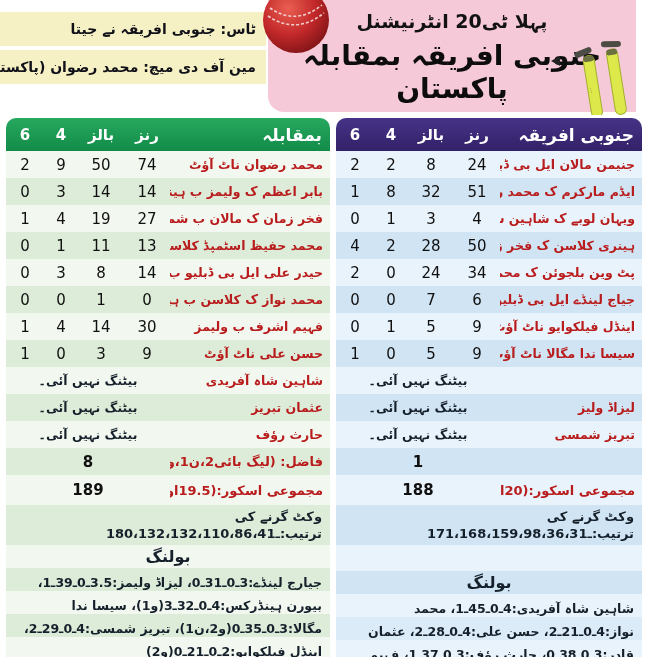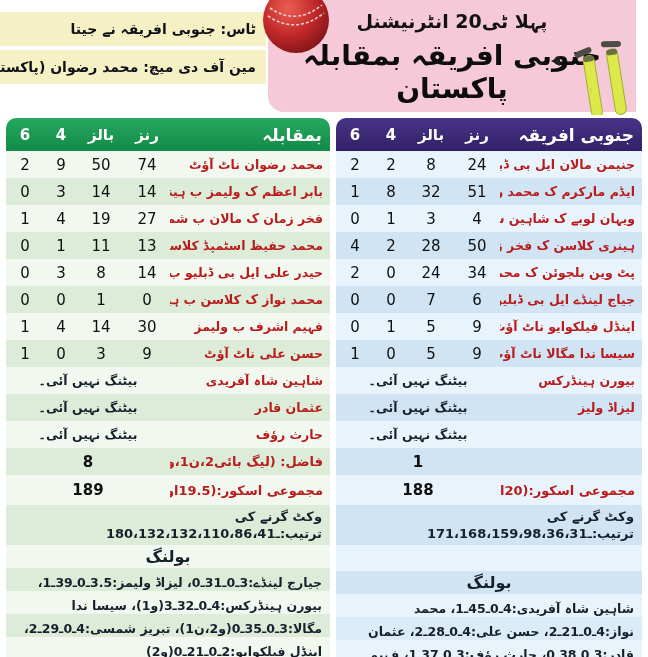--- a/index.html
+++ b/index.html
@@ -168,21 +168,21 @@
     <span class="c num">9</span>
     <span class="c num">3</span>
     <span class="c num">0</span>
     <span class="c num">1</span>
   </div>
           <div class="row dnb light">
     <span class="c name">شاہین شاہ آفریدی</span>
     <span class="c note">بیٹنگ نہیں آئی۔</span>
   </div>
           <div class="row dnb dark">
-    <span class="c name">عثمان قادر</span>
+    <span class="c name">عثمان تبریز</span>
     <span class="c note">بیٹنگ نہیں آئی۔</span>
   </div>
           <div class="row dnb light">
     <span class="c name">حارث رؤف</span>
     <span class="c note">بیٹنگ نہیں آئی۔</span>
   </div>
         </div>
       <div class="row summary dark">
         <span class="name">فاضل: (لیگ بائی2،ن1،وائیڈ5)</span>
         <span class="val">8</span>
@@ -255,28 +255,28 @@
     <span class="c num">0</span>
   </div>
           <div class="row dark">
     <span class="c name">سیسا ندا مگالا ناٹ آؤٹ</span>
     <span class="c num">9</span>
     <span class="c num">5</span>
     <span class="c num">0</span>
     <span class="c num">1</span>
   </div>
           <div class="row dnb light">
-    <span class="c name">بیورن ہینڈرکس</span>
     <span class="c note">بیٹنگ نہیں آئی۔</span>
   </div>
           <div class="row dnb dark">
     <span class="c name">لیزاڈ ولیز</span>
     <span class="c note">بیٹنگ نہیں آئی۔</span>
   </div>
           <div class="row dnb light">
+    <span class="c name">تبریز شمسی</span>
     <span class="c note">بیٹنگ نہیں آئی۔</span>
   </div>
         </div>
       <div class="row summary dark">
         <span class="val">1</span>
       </div>
       <div class="row summary total light">
         <span class="name">مجموعی اسکور:(20اوورز میں6وکٹ پر)</span>
         <span class="val">188</span>
       </div>

